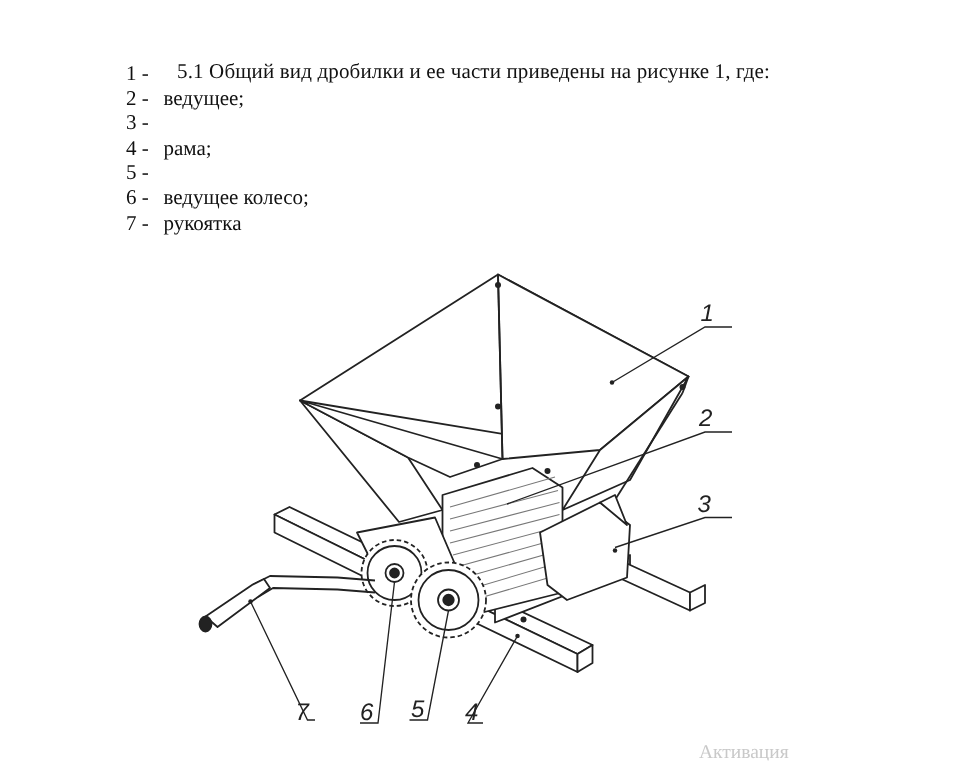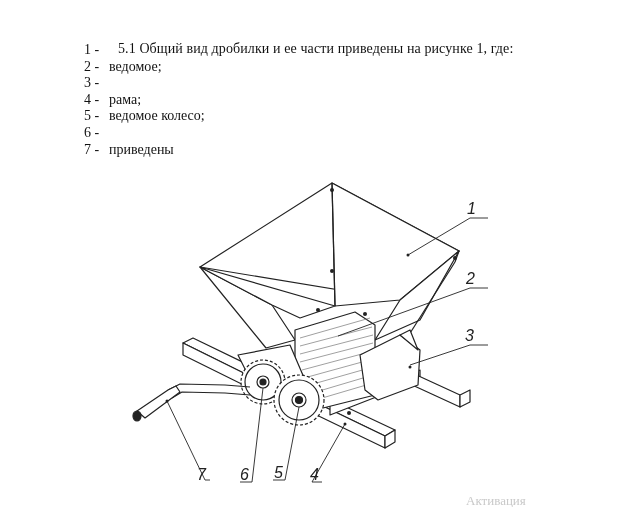--- a/index.html
+++ b/index.html
@@ -16,39 +16,39 @@
 <body>
 
 <div class="heading">5.1 Общий вид дробилки и ее части приведены на рисунке 1,  где:</div>
 
 <ul class="legend">
   <li>
       <span class="num">1 -</span>
     </li>
   <li>
       <span class="num">2 -</span>
-      <span>ведомое;</span>
+      <span>ведущее;</span>
     </li>
   <li>
       <span class="num">3 -</span>
     </li>
   <li>
       <span class="num">4 -</span>
       <span>рама;</span>
     </li>
   <li>
       <span class="num">5 -</span>
-      <span>ведомое колесо;</span>
     </li>
   <li>
       <span class="num">6 -</span>
+      <span>ведущее колесо;</span>
     </li>
   <li>
       <span class="num">7 -</span>
-      <span>приведены</span>
+      <span>рукоятка</span>
     </li>
 </ul>
 
 <svg class="figure" width="639" height="507" viewBox="0 0 639 507" xmlns="http://www.w3.org/2000/svg">
   <g fill="none" stroke="#222" stroke-width="1.2" stroke-linejoin="round">
 
     <g>
       <polygon points="183,343 193,338 290,385 280,391" fill="#fff"></polygon>
       <polygon points="183,343 183,355 280,403 280,391" fill="#fff"></polygon>
       <polygon points="300,395 310,390 395,430 385,436" fill="#fff"></polygon>

